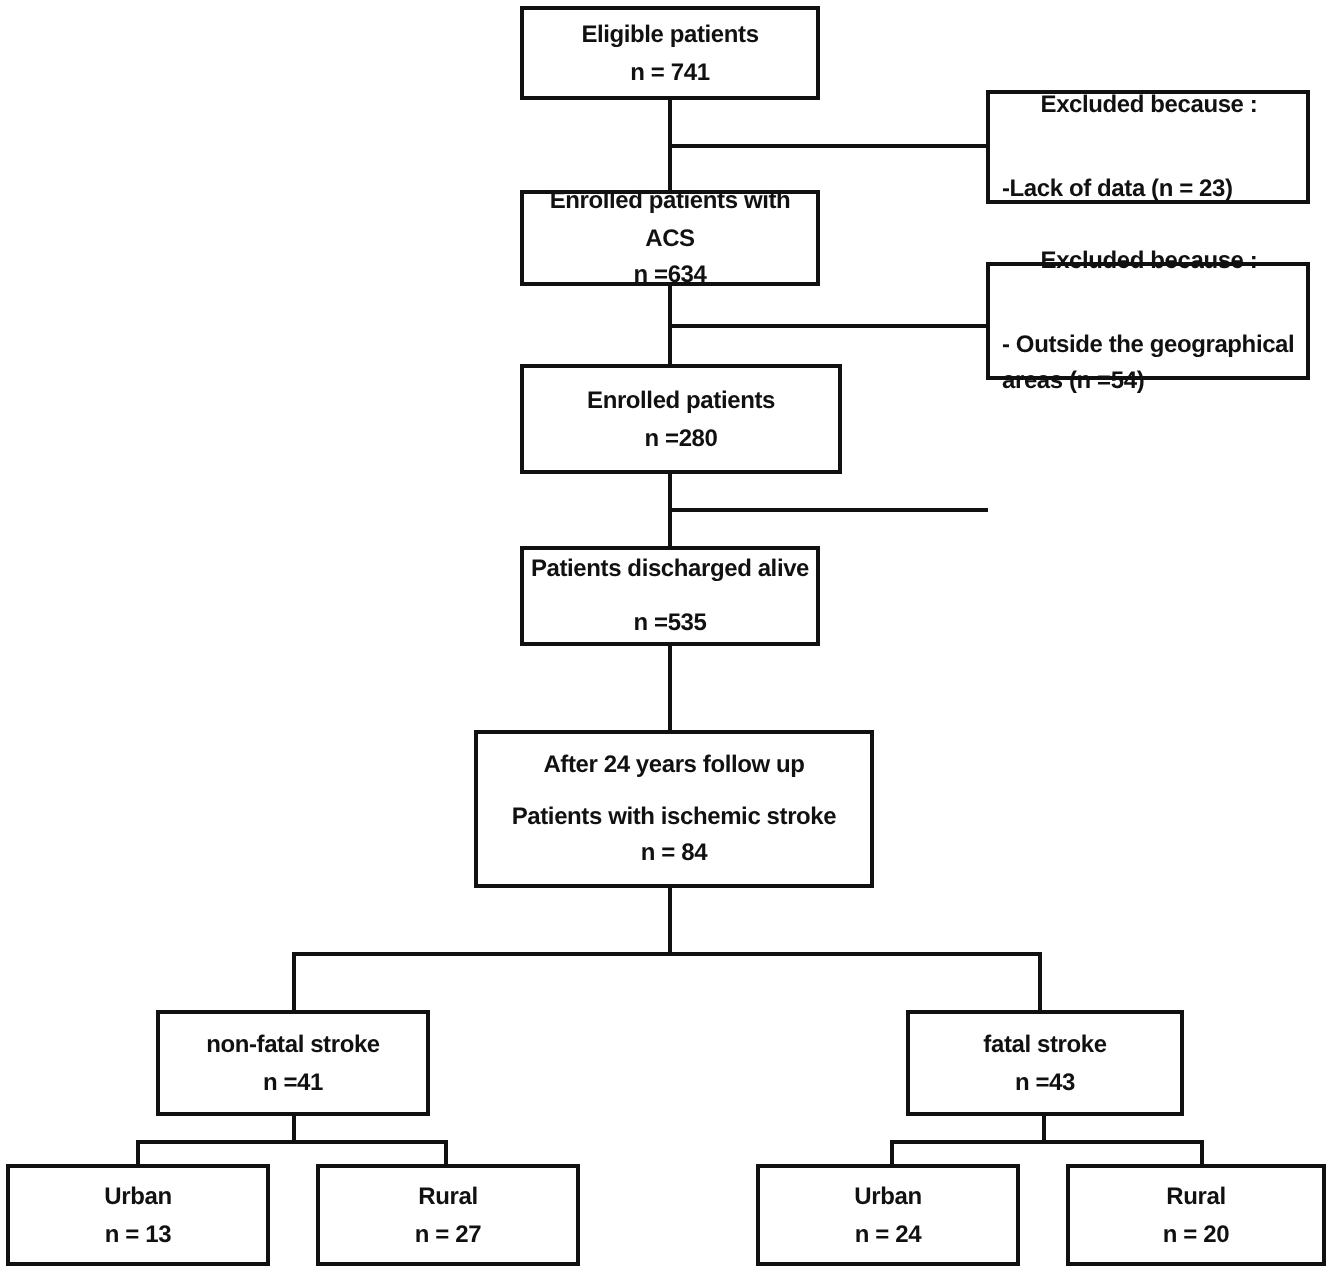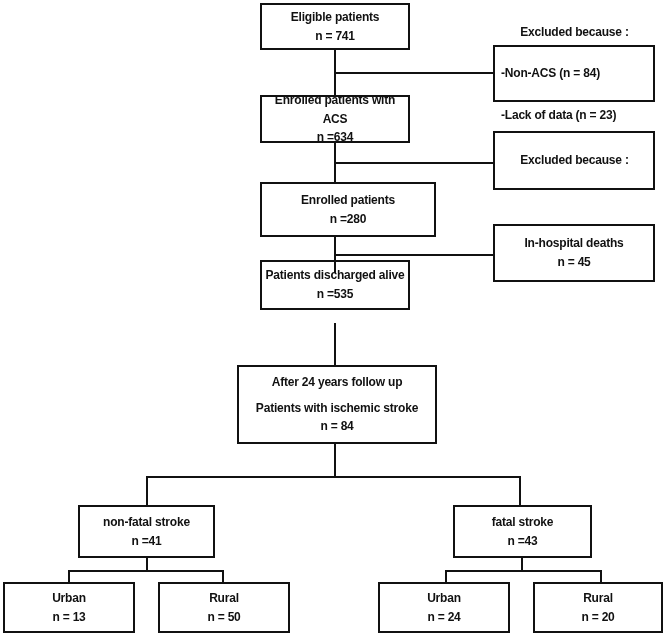--- a/index.html
+++ b/index.html
@@ -56,69 +56,65 @@
   <div class="box" style="left:260px; top:3px; width:150px; height:47px;">
     <div>Eligible patients</div>
     <div>n = 741</div>
   </div>
 
   <div class="box" style="left:260px; top:95px; width:150px; height:48px;">
     <div>Enrolled patients with ACS</div>
     <div>n =634</div>
   </div>
 
-  <div class="box" style="left:260px; top:182px; width:176px; height:55px;">
+  <div class="box" style="left:260px; top:182px; width:161px; height:55px;">
     <div>Enrolled patients</div>
     <div>n =280</div>
   </div>
 
-  <div class="box" style="left:260px; top:260px; width:150px; height:50px;">
+  <div class="box" style="left:260px; top:273px; width:150px; height:50px;justify-content:space-between;">
     <div>Patients discharged alive</div>
     <div>n =535</div>
   </div>
 
   <div class="box" style="left:237px; top:365px; width:200px; height:79px;">
     <div class="gap-below">After 24 years follow up</div>
     <div>Patients with ischemic stroke</div>
     <div>n = 84</div>
   </div>
 
   <div class="box left-items" style="left:493px; top:45px; width:162px; height:57px;">
     <div class="heading">Excluded because :</div>
-    <div>-Non-ACS (n = 84)</div>
     <div>-Lack of data (n = 23)</div>
   </div>
 
   <div class="box left-items" style="left:493px; top:131px; width:162px; height:59px;">
     <div class="heading">Excluded because :</div>
+    <div>- Outside the geographical areas (n =54)</div>
   </div>
 
-  <div class="box" style="left:493px; top:224px; width:162px; height:58px;">
-    <div>In-hospital deaths</div>
-    <div>n = 45</div>
-  </div>
 
   <div class="box" style="left:78px; top:505px; width:137px; height:53px;">
     <div>non-fatal stroke</div>
     <div>n =41</div>
   </div>
 
   <div class="box" style="left:453px; top:505px; width:139px; height:53px;">
     <div>fatal stroke</div>
     <div>n =43</div>
   </div>
 
   <div class="box" style="left:3px; top:582px; width:132px; height:51px;">
     <div>Urban</div>
     <div>n = 13</div>
   </div>
 
   <div class="box" style="left:158px; top:582px; width:132px; height:51px;">
     <div>Rural</div>
-    <div>n = 50</div>
+    <div>n = 27</div>
   </div>
 
   <div class="box" style="left:378px; top:582px; width:132px; height:51px;">
     <div>Urban</div>
     <div>n = 24</div>
   </div>
 
   <div class="box" style="left:533px; top:582px; width:130px; height:51px;">
     <div>Rural</div>
     <div>n = 20</div>

